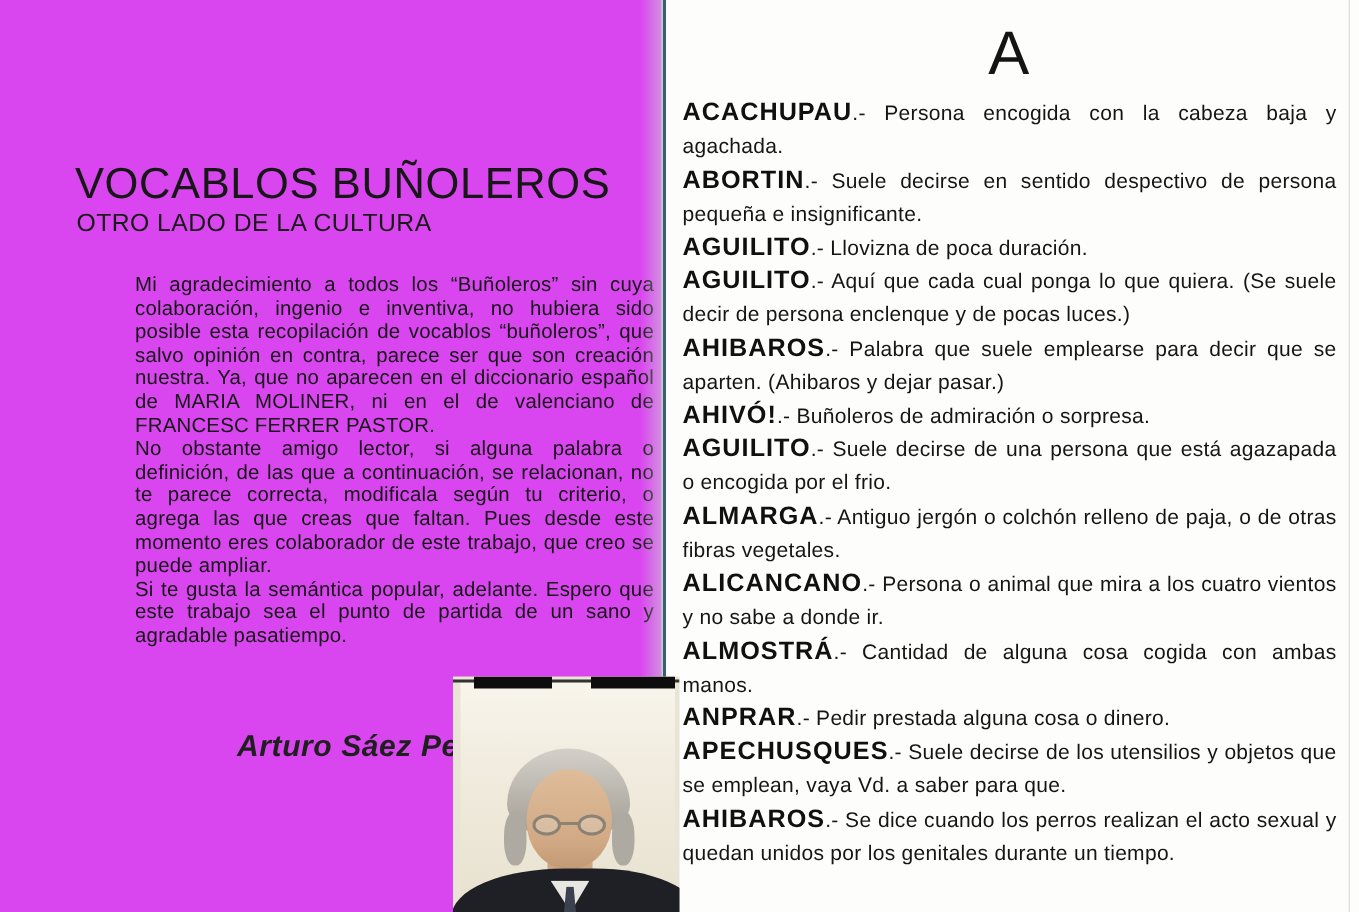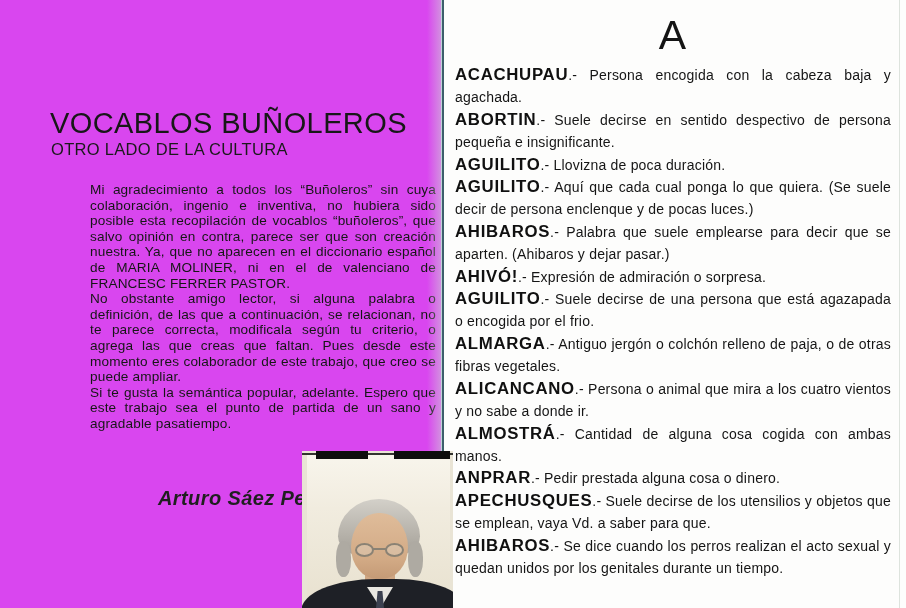--- a/index.html
+++ b/index.html
@@ -133,21 +133,21 @@
 
         <p class="entry"><b class="term">ABORTIN</b><span class="sep">.- </span><span class="def">Suele decirse en sentido despectivo de persona pequeña e insignificante.</span></p>
 
         <p class="entry"><b class="term">AGUILITO</b><span class="sep">.- </span><span class="def">Llovizna de poca duración.</span></p>
 
         <p class="entry"><b class="term">AGUILITO</b><span class="sep">.- </span><span class="def">Aquí que cada cual ponga lo que quiera. (Se suele decir de persona enclenque y de pocas luces.)</span></p>
 
         <p class="entry"><b class="term">AHIBAROS</b><span class="sep">.- </span><span class="def">Palabra que suele emplearse para decir que se aparten. (Ahibaros y dejar pasar.)</span></p>
 
 
-        <p class="entry"><b class="term">AHIVÓ!</b><span class="sep">.- </span><span class="def">Expresión de admiración o sorpresa.</span></p>
+        <p class="entry"><b class="term">AHIVÓ!</b><span class="sep">.- </span><span class="def">Buñoleros de admiración o sorpresa.</span></p>
 
         <p class="entry"><b class="term">AGUILITO</b><span class="sep">.- </span><span class="def">Suele decirse de una persona que está agazapada o encogida por el frio.</span></p>
 
         <p class="entry"><b class="term">ALMARGA</b><span class="sep">.- </span><span class="def">Antiguo jergón o colchón relleno de paja, o de otras fibras vegetales.</span></p>
 
         <p class="entry"><b class="term">ALICANCANO</b><span class="sep">.- </span><span class="def">Persona o animal que mira a los cuatro vientos y no sabe a donde ir.</span></p>
 
         <p class="entry"><b class="term">ALMOSTRÁ</b><span class="sep">.- </span><span class="def">Cantidad de alguna cosa cogida con ambas manos.</span></p>
 
         <p class="entry"><b class="term">ANPRAR</b><span class="sep">.- </span><span class="def">Pedir prestada alguna cosa o dinero.</span></p>

